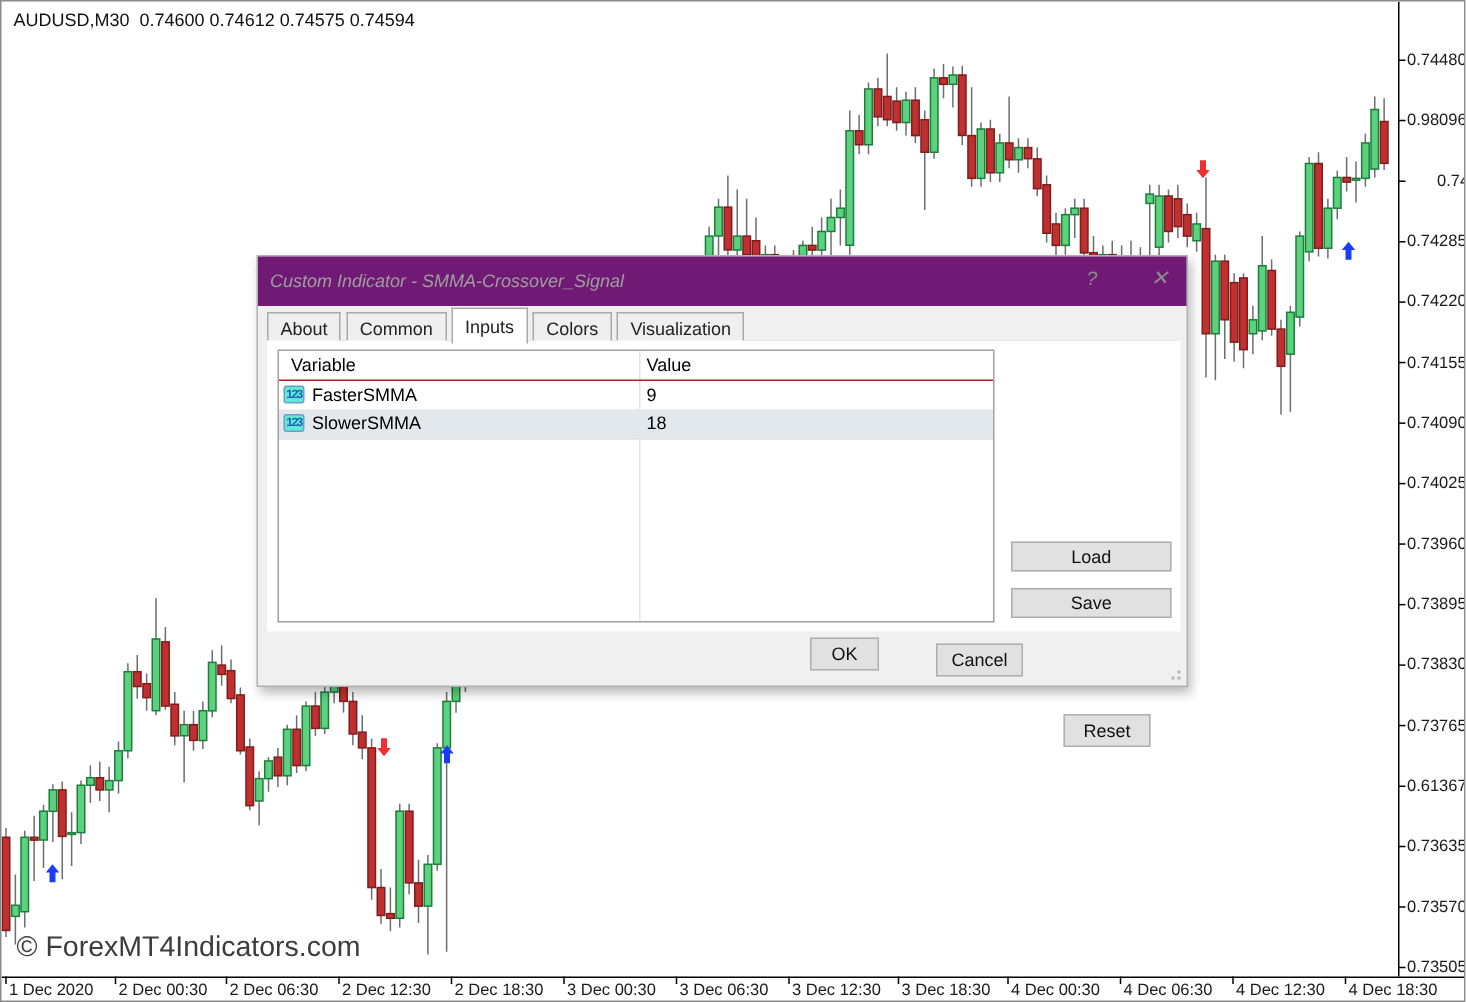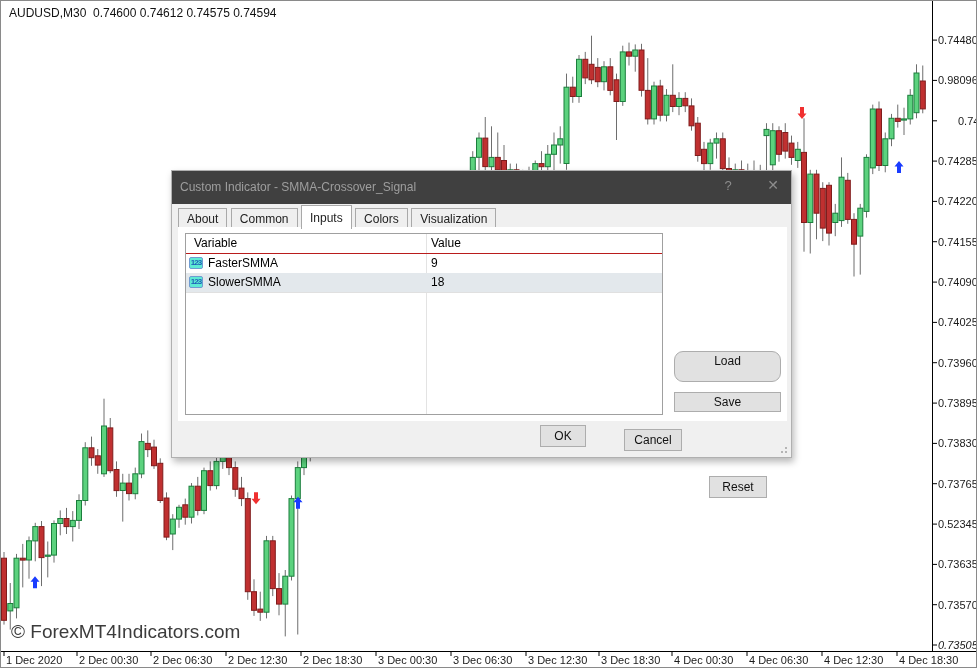--- a/index.html
+++ b/index.html
@@ -7,21 +7,21 @@
           box-sizing:border-box;overflow:hidden;font-family:"Liberation Sans",sans-serif;}
   .ohlc{position:absolute;left:8px;top:5px;font-size:12px;color:#111;white-space:pre;}
   .watermark{position:absolute;left:10px;top:620px;font-size:19px;color:#3c3c3c;}
   #chart-svg{position:absolute;left:0;top:0;}
   .ylab{position:absolute;left:937px;font-size:11px;color:#1a1a1a;}
   .xlab{position:absolute;top:653px;font-size:11px;color:#1a1a1a;white-space:nowrap;}
 
   
   .dialog{position:absolute;left:170px;top:169px;width:621px;height:288px;background:#f0f0f0;
           border:1px solid #b0b0b0;box-sizing:border-box;box-shadow:2px 4px 7px rgba(0,0,0,.28);}
-  .titlebar{position:absolute;left:0;top:0;right:0;height:33px;background:#404040;}
+  .titlebar{position:absolute;left:0;top:0;right:0;height:33px;background:#701a75;font-style:italic;}
   .dlg-title{position:absolute;left:8px;top:9px;font-size:12px;color:#9e9e9e;}
   .dlg-help{position:absolute;left:548px;top:7px;font-size:13px;color:#8d8d8d;width:16px;text-align:center;}
   .dlg-close{position:absolute;left:592px;top:6px;font-size:14px;color:#8d8d8d;width:18px;text-align:center;}
   .tabstrip{position:absolute;left:6px;top:34px;right:6px;height:22px;border-bottom:1px solid #a9a9a9;}
   .tab{position:relative;display:inline-block;font-size:12px;color:#222;padding:3px 8px 3px 8px;margin-top:2px;
        border:1px solid #a9a9a9;border-bottom:none;background:#efefef;vertical-align:bottom;margin-right:-1px;}
   .tab.selected{background:#ffffff;margin-top:0;padding-top:5px;padding-bottom:4px;z-index:3;}
   .tabpage{position:absolute;left:6px;top:56px;width:609px;height:194px;background:#ffffff;}
   .ptable{position:absolute;left:13px;top:62px;width:478px;height:182px;background:#fff;
           border:1px solid #a0a0a0;box-sizing:border-box;font-size:12px;color:#000;}
@@ -31,21 +31,21 @@
   .trow .c1i{position:absolute;left:22px;}
   .trow .c2{position:absolute;left:245px;}
   .thead{top:0;border-bottom:1px solid #b91c1c;}
   .r0{top:20px;border-bottom:1px solid #efefef;}
   .r1{top:39px;background:#e3e8ec;border-bottom:1px solid #e0e0e0;}
   .num-icon{position:absolute;left:3px;top:3px;width:14px;height:12px;background:#5eead4;border:1px solid #6f9bd1;
             box-sizing:border-box;border-radius:2px;color:#1e5fb8;font-size:8px;font-weight:bold;
             line-height:10px;text-align:center;letter-spacing:-1px;}
   .btn{position:absolute;background:#e1e1e1;border:1px solid #adadad;box-sizing:border-box;
        font-size:12px;color:#111;text-align:center;}
-  .btn-load{left:502px;top:180px;width:107px;height:31px;line-height:18px;border-radius:9px;}
+  .btn-load{left:502px;top:190px;width:107px;height:20px;line-height:18px;}
   .btn-save{left:502px;top:221px;width:107px;height:20px;line-height:18px;}
   .btn-ok{left:368px;top:254px;width:46px;height:22px;line-height:20px;}
   .btn-cancel{left:452px;top:258px;width:58px;height:22px;line-height:20px;}
   .btn-reset{left:537px;top:258px;width:58px;height:22px;line-height:20px;margin-top:47px;}
   .grip{position:absolute;right:4px;bottom:4px;width:2px;height:2px;background:#b5b5b5;
         box-shadow:-4px 0 #b5b5b5,0 -4px #b5b5b5;}
 </style>
 </head>
 <body>
 
@@ -394,24 +394,24 @@
       <div class="ylab" style="top: 113.76px; padding-left: 20px;">0.74350</div>
       <div class="ylab" style="top: 154.09px;">0.74285</div>
       <div class="ylab" style="top: 194.42px;">0.74220</div>
       <div class="ylab" style="top: 234.75px;">0.74155</div>
       <div class="ylab" style="top: 275.08px;">0.74090</div>
       <div class="ylab" style="top: 315.41px;">0.74025</div>
       <div class="ylab" style="top: 355.74px;">0.73960</div>
       <div class="ylab" style="top: 396.07px;">0.73895</div>
       <div class="ylab" style="top: 436.4px;">0.73830</div>
       <div class="ylab" style="top: 476.73px;">0.73765</div>
-      <div class="ylab" style="top: 517.06px;">0.52345</div>
+      <div class="ylab" style="top: 517.06px;">0.61367</div>
       <div class="ylab" style="top: 557.39px;">0.73635</div>
       <div class="ylab" style="top: 597.72px;">0.73570</div>
-      <div class="ylab" style="top: 638.05px; font-style: italic;">0.73505</div>
+      <div class="ylab" style="top: 638.05px;">0.73505</div>
     </div>
   <div id="x-labels">
       <div class="xlab" style="left: 5px;">1 Dec 2020</div>
       <div class="xlab" style="left: 78px;">2 Dec 00:30</div>
       <div class="xlab" style="left: 152px;">2 Dec 06:30</div>
       <div class="xlab" style="left: 227px;">2 Dec 12:30</div>
       <div class="xlab" style="left: 302px;">2 Dec 18:30</div>
       <div class="xlab" style="left: 377px;">3 Dec 00:30</div>
       <div class="xlab" style="left: 452px;">3 Dec 06:30</div>
       <div class="xlab" style="left: 527px;">3 Dec 12:30</div>

